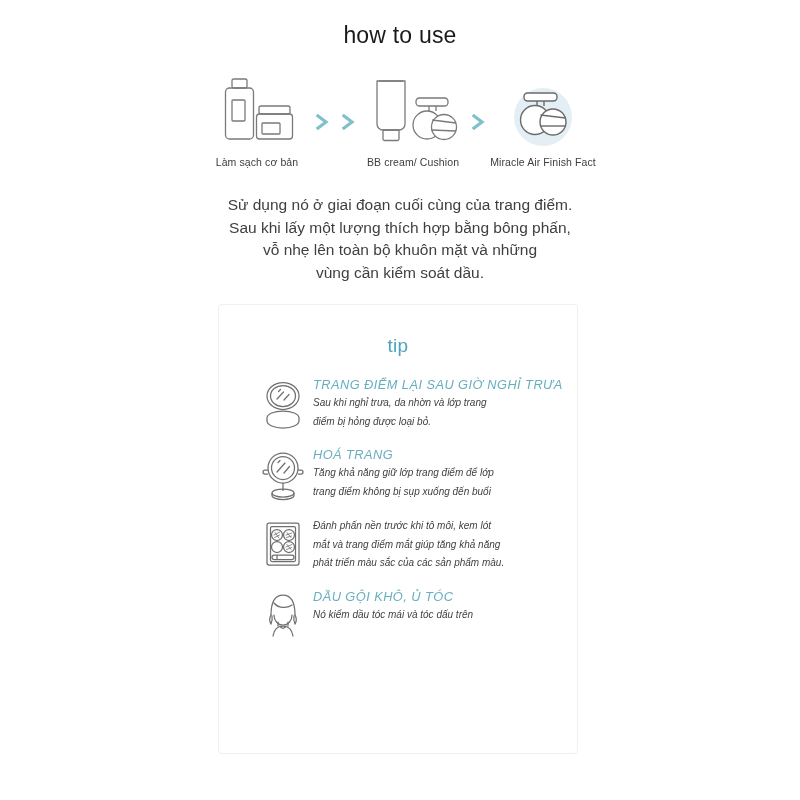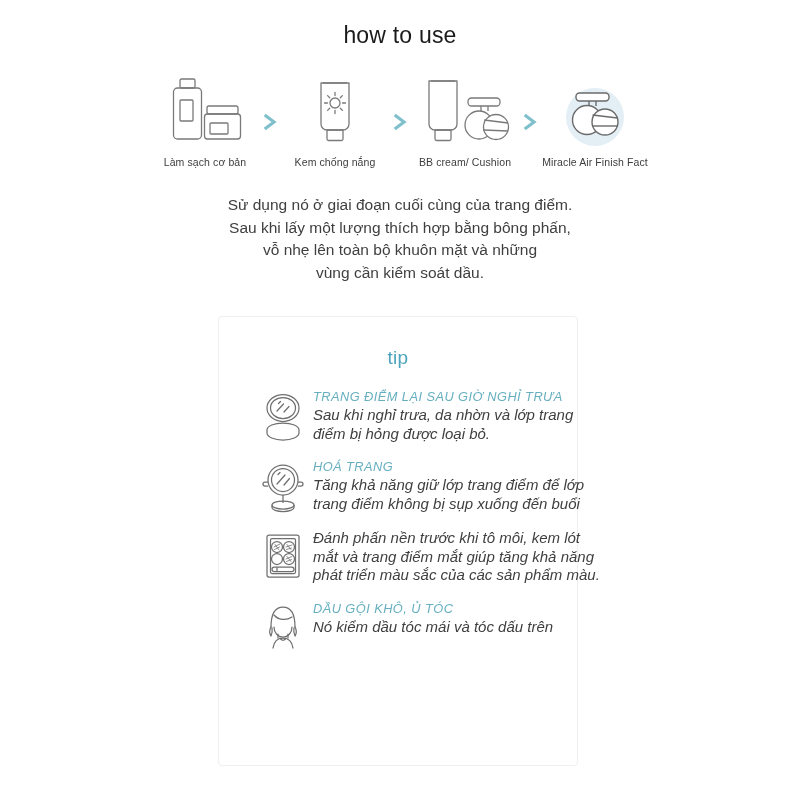--- a/index.html
+++ b/index.html
@@ -71,21 +71,21 @@
     font-size: 15.5px;
     line-height: 22.5px;
     color: #3f3f3f;
   }
   .description div { white-space: nowrap; }
 
   
   .tip-box {
     position: absolute;
     left: 218px;
-    top: 316px;
+    top: 304px;
     width: 360px;
     height: 450px;
     border: 1px solid #efefef;
     border-radius: 4px;
     box-sizing: border-box;
     background: #ffffff;
   }
   .tip-title {
     text-align: center;
     color: #4ba3bd;
@@ -114,21 +114,21 @@
   .tip-text { padding-left: 4px; font-style: italic; }
   .tip-heading {
     color: #67afbf;
     font-size: 12.8px;
     letter-spacing: 0.45px;
     margin-bottom: 2px;
     white-space: nowrap;
   }
   .tip-body {
     color: #3f3f3f;
-    font-size: 15px;
+    font-size: 10px;
     line-height: 18.5px;
   }
   .tip-body div { white-space: nowrap; }
 </style>
 </head>
 <body>
 
 <div class="page-title">how to use</div>
 
 <div class="steps">
@@ -148,43 +148,20 @@
     </div>
     <div class="step-label">Làm sạch cơ bản</div>
   </div>
 
   <div class="chevron">
     <svg width="14" height="18" viewBox="0 0 14 18">
       <polyline points="3,3 11,9 3,15" fill="none" stroke="#7fc0cc" stroke-width="3.2" stroke-linecap="square"></polyline>
     </svg>
   </div>
 
-  <div class="step">
-    <div class="step-art">
-      <svg width="60" height="72" viewBox="0 0 60 72">
-        <g fill="none" stroke="#7a7a7a" stroke-width="1.3" stroke-linejoin="round">
-          <path d="M16 8 h28 v41 a6 6 0 0 1 -6 6 h-16 a6 6 0 0 1 -6 -6 z"></path>
-          <path d="M18 8 h24"></path>
-          <path d="M22 55 h16 v9 a1.5 1.5 0 0 1 -1.5 1.5 h-13 a1.5 1.5 0 0 1 -1.5 -1.5 z"></path>
-          <circle cx="30" cy="28" r="5"></circle>
-          <g stroke-linecap="round">
-            <line x1="30" y1="17.5" x2="30" y2="20.5"></line>
-            <line x1="30" y1="35.5" x2="30" y2="38.5"></line>
-            <line x1="19.5" y1="28" x2="22.5" y2="28"></line>
-            <line x1="37.5" y1="28" x2="40.5" y2="28"></line>
-            <line x1="22.6" y1="20.6" x2="24.7" y2="22.7"></line>
-            <line x1="35.3" y1="33.3" x2="37.4" y2="35.4"></line>
-            <line x1="37.4" y1="20.6" x2="35.3" y2="22.7"></line>
-            <line x1="24.7" y1="33.3" x2="22.6" y2="35.4"></line>
-          </g>
-        </g>
-      </svg>
-    </div>
-    <div class="step-label">Kem chống nắng</div>
-  </div>
 
   <div class="chevron">
     <svg width="14" height="18" viewBox="0 0 14 18">
       <polyline points="3,3 11,9 3,15" fill="none" stroke="#7fc0cc" stroke-width="3.2" stroke-linecap="square"></polyline>
     </svg>
   </div>
 
   <div class="step">
     <div class="step-art">
       <svg width="96" height="72" viewBox="0 0 96 72">

